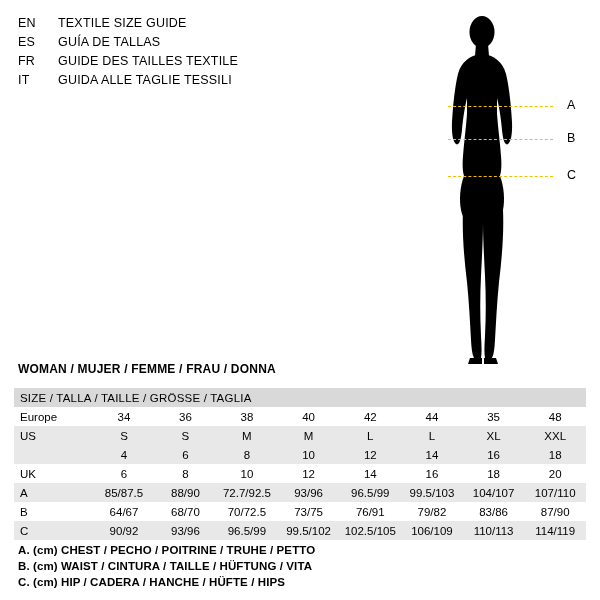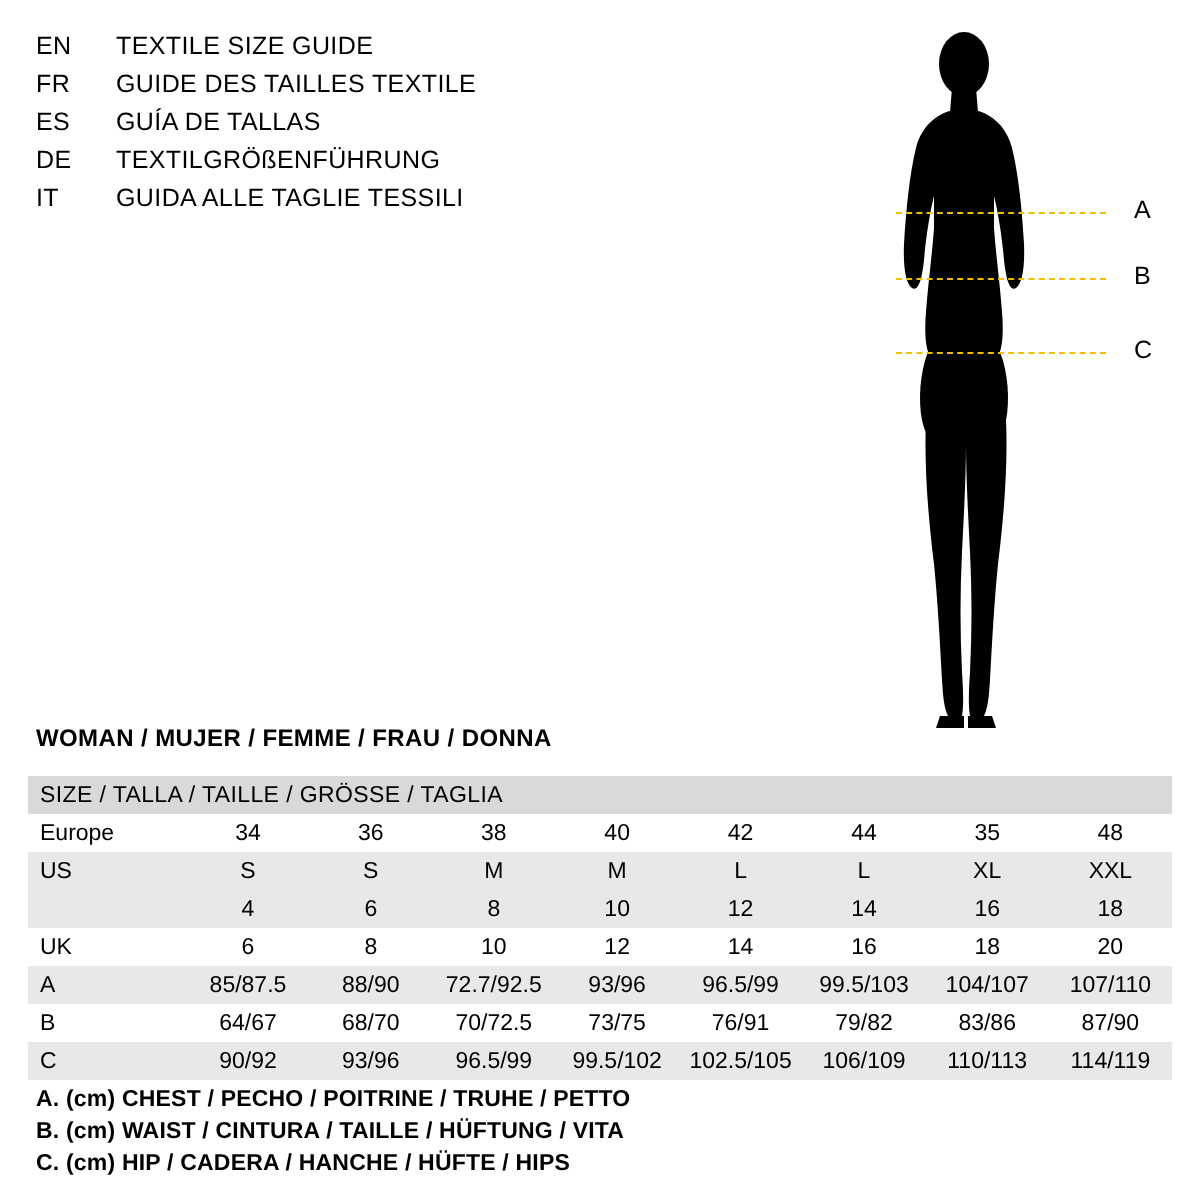--- a/index.html
+++ b/index.html
@@ -129,30 +129,26 @@
 <body>
 
 <div class="page">
 
   <div class="lang-block">
     <div class="lang-row">
       <span class="lang-code">EN</span>
       <span class="lang-text">TEXTILE SIZE GUIDE</span>
     </div>
     <div class="lang-row">
-      <span class="lang-code">FR</span>
-      <span class="lang-text">GUIDE DES TAILLES TEXTILE</span>
-    </div>
-    <div class="lang-row">
       <span class="lang-code">ES</span>
       <span class="lang-text">GUÍA DE TALLAS</span>
     </div>
     <div class="lang-row">
-      <span class="lang-code">DE</span>
-      <span class="lang-text">TEXTILGRÖßENFÜHRUNG</span>
+      <span class="lang-code">FR</span>
+      <span class="lang-text">GUIDE DES TAILLES TEXTILE</span>
     </div>
     <div class="lang-row">
       <span class="lang-code">IT</span>
       <span class="lang-text">GUIDA ALLE TAGLIE TESSILI</span>
     </div>
   </div>
 
   <div class="figure-wrap">
     <svg class="figure-svg" width="165" height="360" viewBox="0 0 165 360">
       <g fill="#000000">

